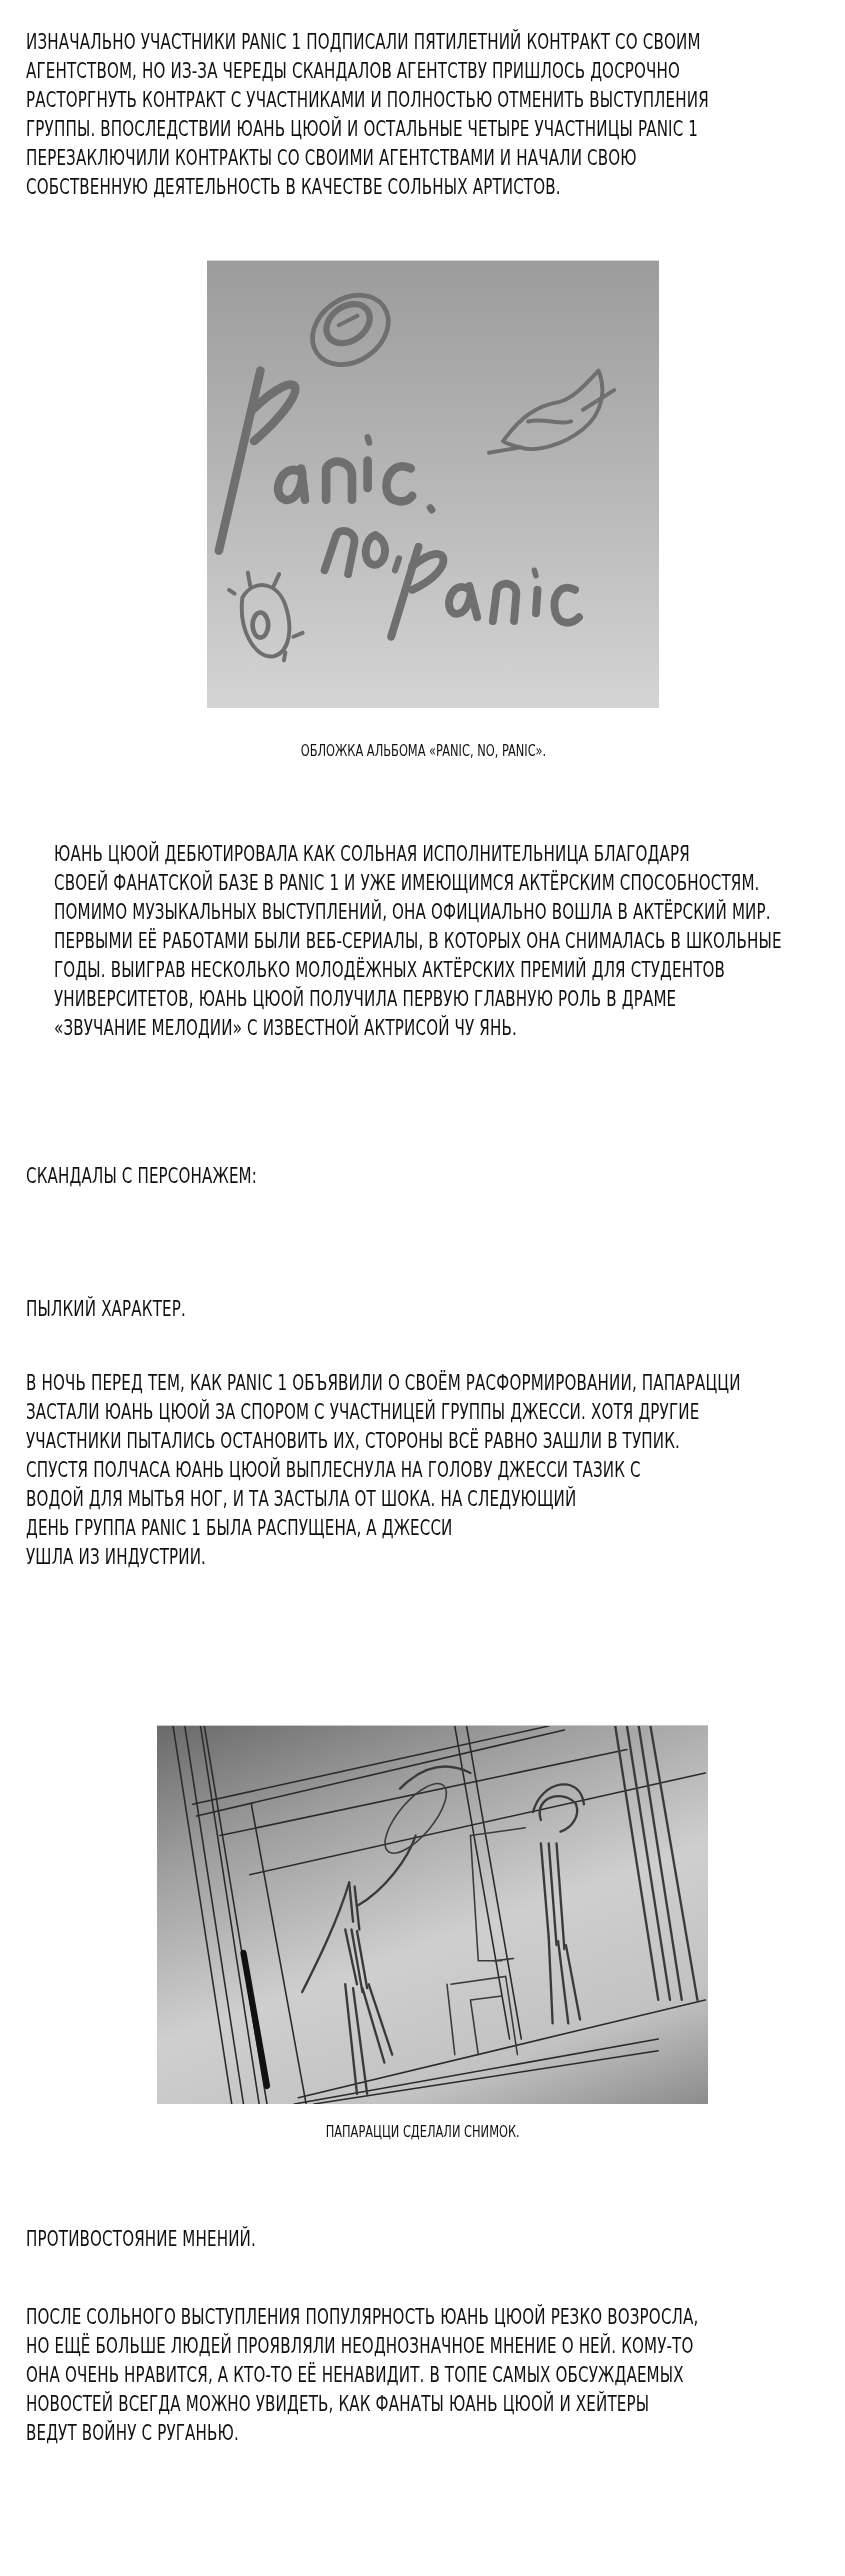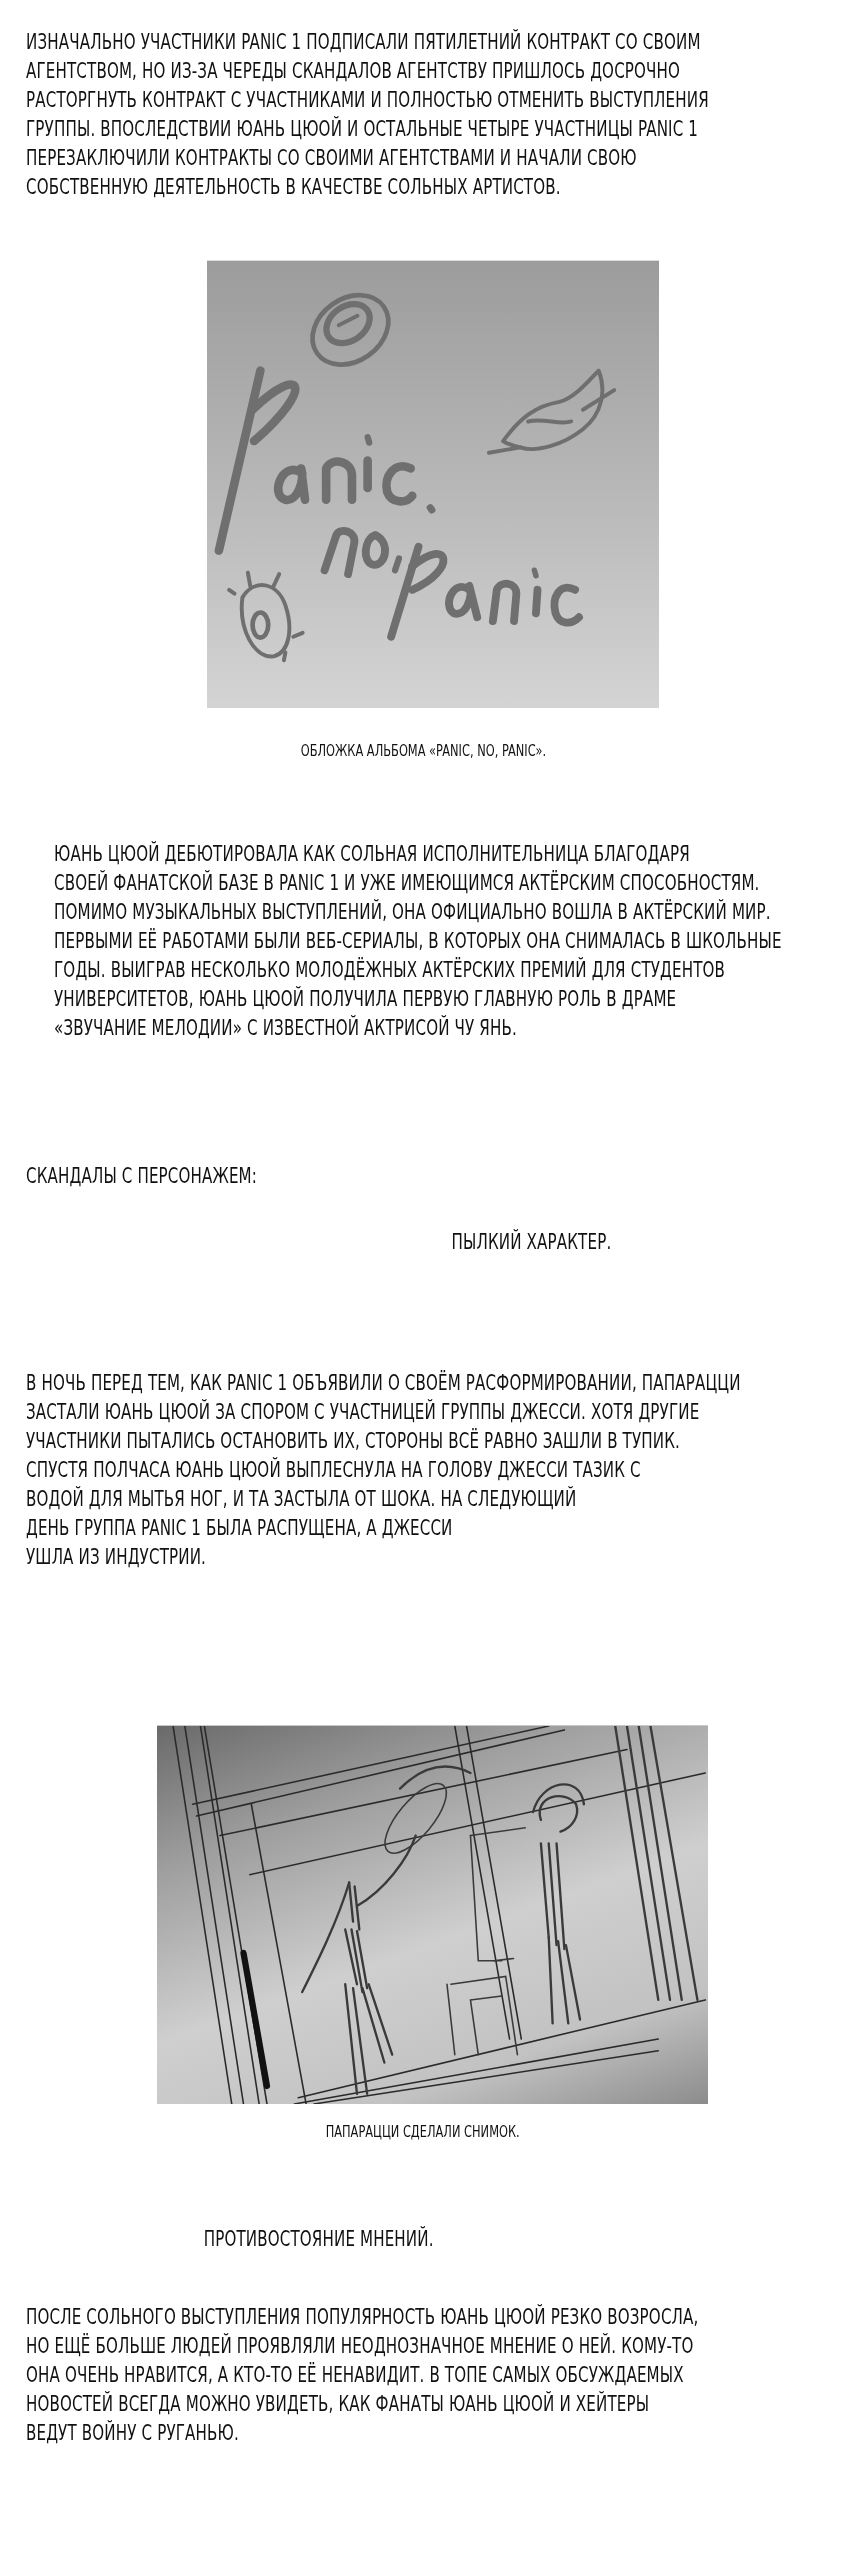--- a/index.html
+++ b/index.html
@@ -133,21 +133,21 @@
   <span class="line">Помимо музыкальных выступлений, она официально вошла в актёрский мир.</span>
   <span class="line">Первыми её работами были веб-сериалы, в которых она снималась в школьные</span>
   <span class="line">годы. Выиграв несколько молодёжных актёрских премий для студентов</span>
   <span class="line">университетов, Юань Цюой получила первую главную роль в драме</span>
   <span class="line">«Звучание мелодии» с известной актрисой Чу Янь.</span>
 </div>
 
 <div class="block heading" style="top:1161px;">
   <span class="line">Скандалы с персонажем:</span>
 </div>
-<div class="block heading" style="top:1227px;text-align:right;">
+<div class="block heading" style="top:1294px;">
   <span class="line">Пылкий характер.</span>
 </div>
 <div class="block" style="top:1345px;margin-top:24px;">
   <span class="line">В ночь перед тем, как PANIC 1 объявили о своём расформировании, папарацци</span>
   <span class="line">застали Юань Цюой за спором с участницей группы Джесси. Хотя другие</span>
   <span class="line">участники пытались остановить их, стороны всё равно зашли в тупик.</span>
   <span class="line">Спустя полчаса Юань Цюой выплеснула на голову Джесси тазик с</span>
   <span class="line">водой для мытья ног, и та застыла от шока. На следующий</span>
   <span class="line">день группа PANIC 1 была распущена, а Джесси</span>
   <span class="line">ушла из индустрии.</span>
@@ -205,21 +205,21 @@
         <path d="M400 350 L 410 420 M 400 350 L 440 345"></path>
         <path d="M430 300 L 455 297"></path>
       </g>
     </g>
   </svg>
 </div>
 <div class="caption" style="top:2122px;">
   <span>Папарацци сделали снимок.</span>
 </div>
 
-<div class="block heading" style="top:2224px;text-align:center;">
+<div class="block heading" style="top:2224px;">
   <span class="line">Противостояние мнений.</span>
 </div>
 <div class="block" style="top:2303px;">
   <span class="line">После сольного выступления популярность Юань Цюой резко возросла,</span>
   <span class="line">но ещё больше людей проявляли неоднозначное мнение о ней. Кому-то</span>
   <span class="line">она очень нравится, а кто-то её ненавидит. В топе самых обсуждаемых</span>
   <span class="line">новостей всегда можно увидеть, как фанаты Юань Цюой и хейтеры</span>
   <span class="line">ведут войну с руганью.</span>
 </div>
 

